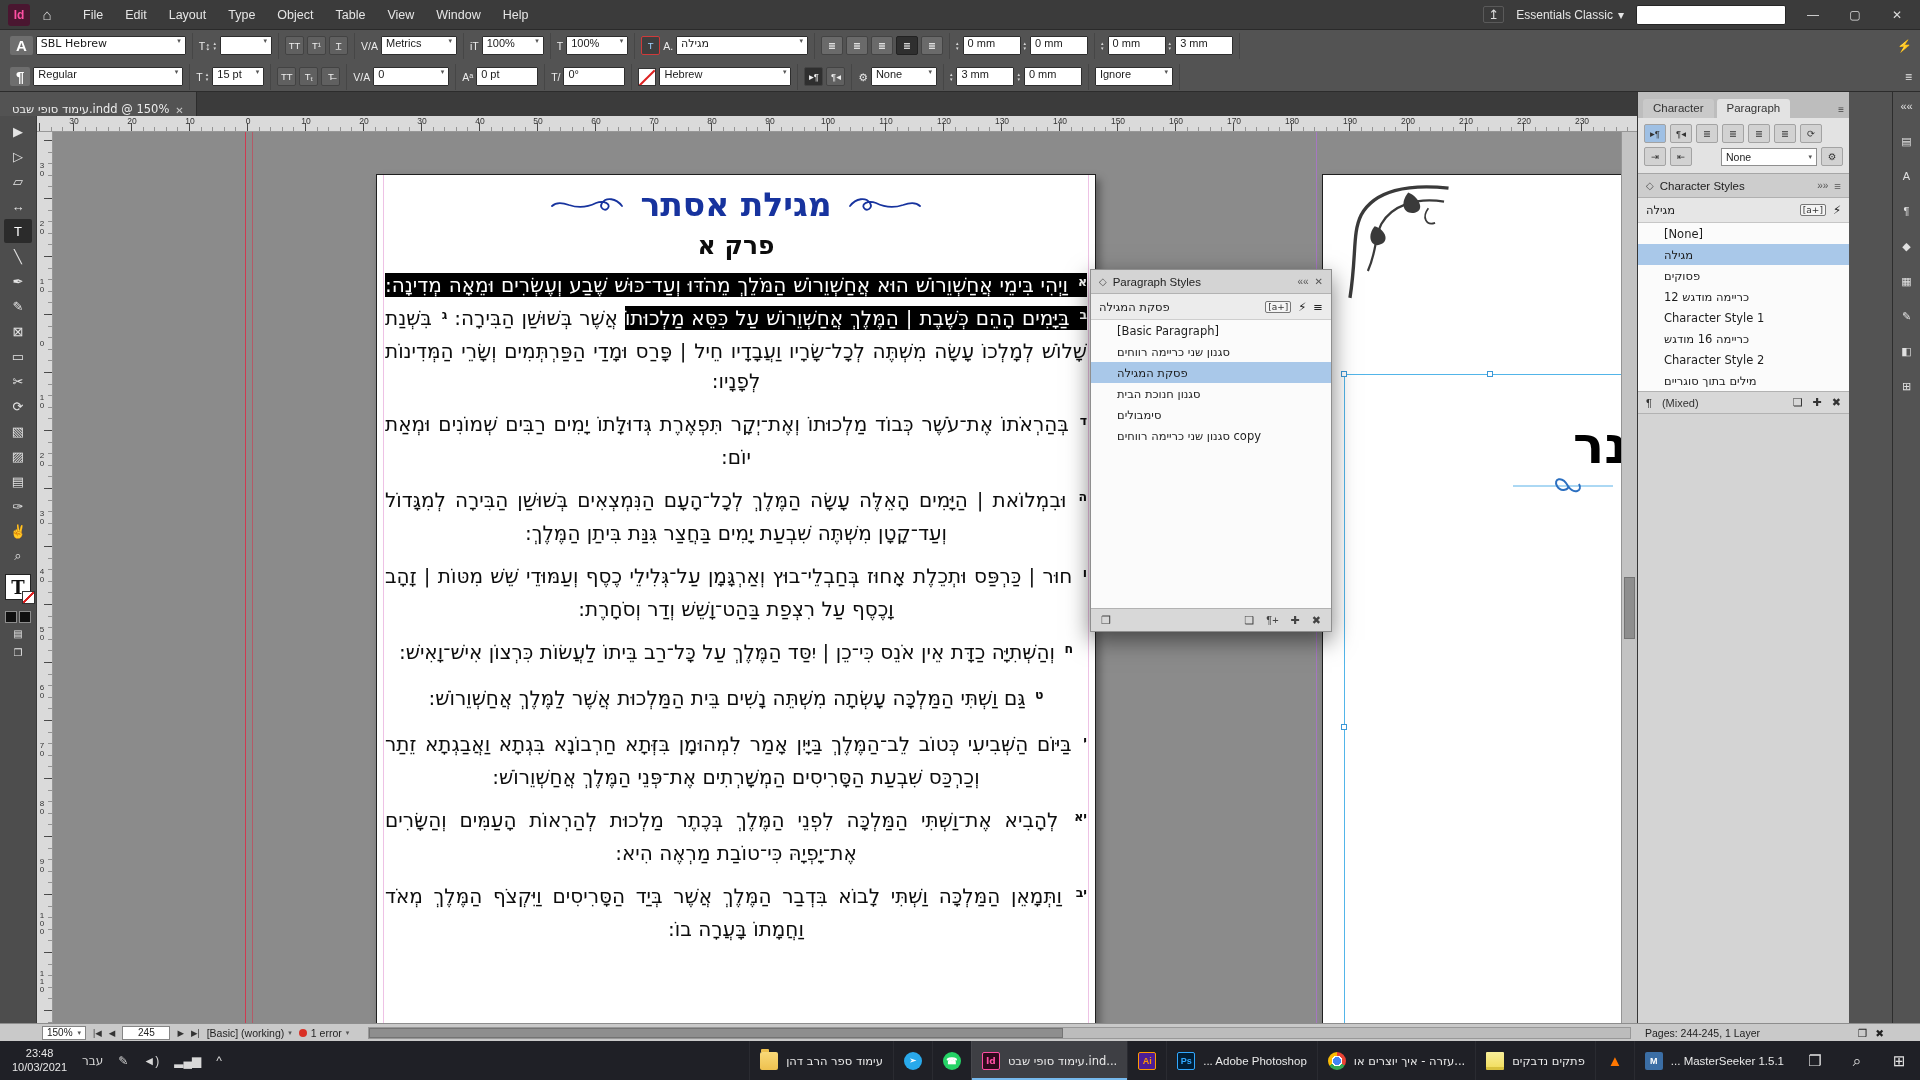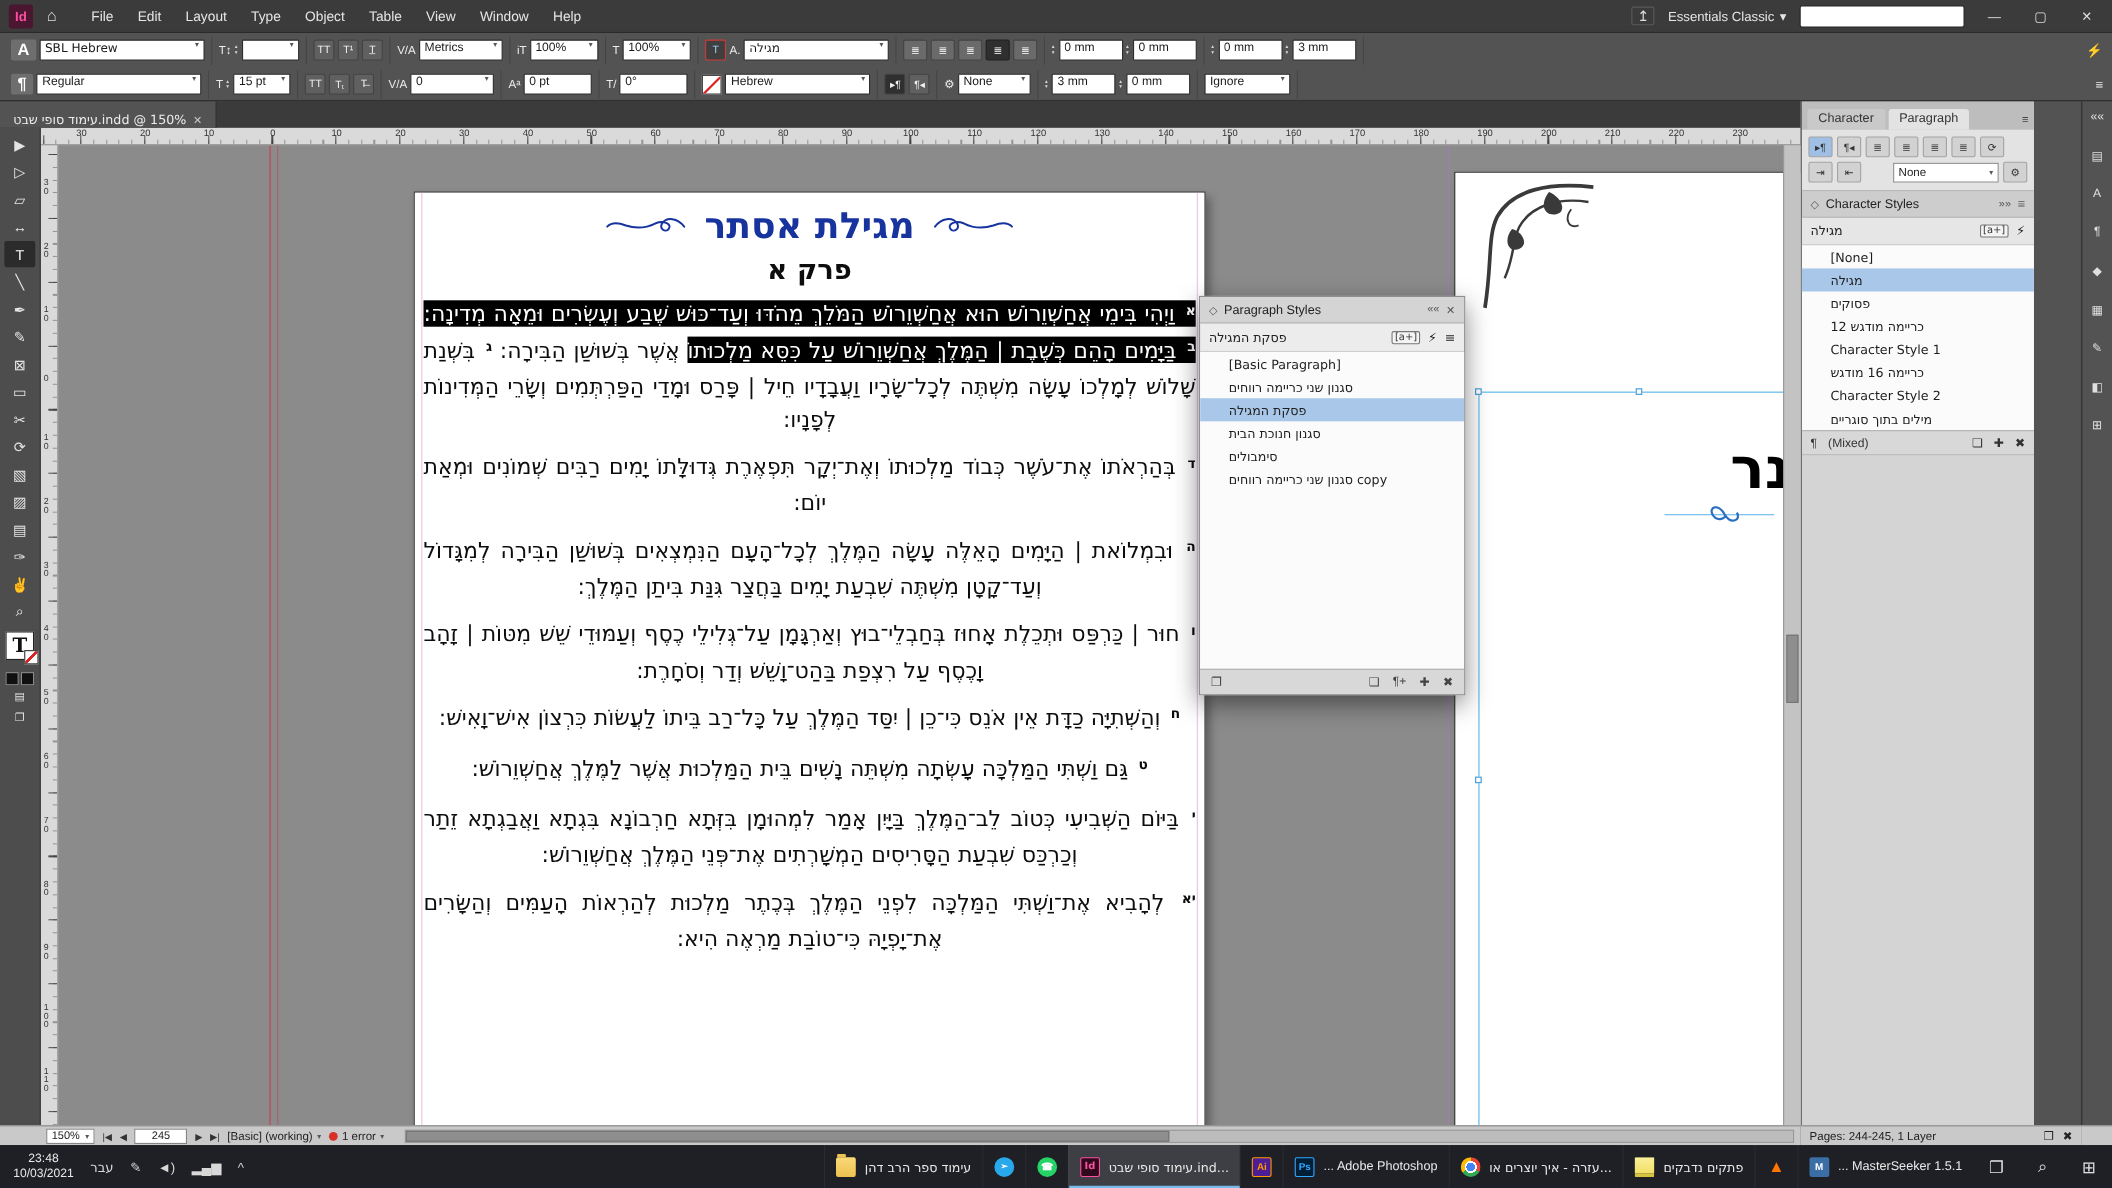--- a/index.html
+++ b/index.html
@@ -63,21 +63,21 @@
     background-size:4px 100%,8px 100%;background-position:right 8px,right 8px;background-repeat:repeat-y}
   .vruler .nums{position:absolute;top:8px;left:0;display:flex;flex-direction:column}
   .vruler .nums span{height:58px;writing-mode:vertical-rl;text-orientation:upright;font-size:8px;color:#333;letter-spacing:-1px;display:flex;align-items:center;width:10px;justify-content:center}
 
   
   .canvas{position:absolute;left:53px;top:132px;width:1584px;height:891px;background:#8b8b8b;overflow:hidden;z-index:1}
   .guide-red{position:absolute;top:0;bottom:0;width:1px;background:#cf3a50}
   .guide-violet{position:absolute;top:0;bottom:0;width:1px;background:#b06fd8;opacity:.7}
   .page{position:absolute;background:#fff;border:1px solid #1f1f1f;box-shadow:4px 5px 8px rgba(0,0,0,.35)}
   .page-left{left:323px;top:42px;width:720px;height:870px}
-  .page-right{left:1269px;top:24px;width:380px;height:870px}
+  .page-right{left:1269px;top:42px;width:380px;height:870px}
   .mguide{position:absolute;background:#e08fd0;opacity:.55}
 
   
   .megilla{direction:rtl;padding:10px 8px 0;height:100%;overflow:hidden}
   .m-title{display:flex;align-items:center;justify-content:center;gap:16px;color:#17339e;margin-top:2px}
   .m-title .t{font-family:"DejaVu Sans",sans-serif;font-weight:bold;font-size:33px;line-height:36px}
   .m-chapter{text-align:center;font-family:"DejaVu Sans",sans-serif;font-weight:bold;font-size:25px;color:#0d0d0d;margin-top:8px}
   .m-body{margin-top:10px;font-family:"DejaVu Sans",sans-serif;font-size:20px;line-height:30px;color:#0d0d0d;text-align:justify;text-align-last:center}
   .m-p{margin-bottom:13px}
   .vnum{font-size:12.5px;position:relative;top:-6px;font-weight:bold;margin-left:3px}
@@ -576,20 +576,21 @@
 
 
             <p class="m-p"><span class="vnum">ח</span> <span>וְהַשְּׁתִיָּה כַדָּת אֵין אֹנֵס כִּי־כֵן | יִסַּד הַמֶּלֶךְ עַל כָּל־רַב בֵּיתוֹ לַעֲשׂוֹת כִּרְצוֹן אִישׁ־וָאִישׁ:</span></p>
 
             <p class="m-p"><span class="vnum">ט</span> <span>גַּם וַשְׁתִּי הַמַּלְכָּה עָשְׂתָה מִשְׁתֵּה נָשִׁים בֵּית הַמַּלְכוּת אֲשֶׁר לַמֶּלֶךְ אֲחַשְׁוֵרוֹשׁ:</span></p>
 
             <p class="m-p"><span class="vnum">י</span> <span>בַּיּוֹם הַשְּׁבִיעִי כְּטוֹב לֵב־הַמֶּלֶךְ בַּיָּיִן אָמַר לִמְהוּמָן בִּזְּתָא חַרְבוֹנָא בִּגְתָא וַאֲבַגְתָא זֵתַר וְכַרְכַּס שִׁבְעַת הַסָּרִיסִים הַמְשָׁרְתִים אֶת־פְּנֵי הַמֶּלֶךְ אֲחַשְׁוֵרוֹשׁ:</span></p>
 
             <p class="m-p"><span class="vnum">יא</span> <span>לְהָבִיא אֶת־וַשְׁתִּי הַמַּלְכָּה לִפְנֵי הַמֶּלֶךְ בְּכֶתֶר מַלְכוּת לְהַרְאוֹת הָעַמִּים וְהַשָּׂרִים אֶת־יָפְיָהּ כִּי־טוֹבַת מַרְאֶה הִיא:</span></p>
 
+            <p class="m-p"><span class="vnum">יב</span> <span>וַתְּמָאֵן הַמַּלְכָּה וַשְׁתִּי לָבוֹא בִּדְבַר הַמֶּלֶךְ אֲשֶׁר בְּיַד הַסָּרִיסִים וַיִּקְצֹף הַמֶּלֶךְ מְאֹד וַחֲמָתוֹ בָּעֲרָה בוֹ:</span></p>
 
         </div>
       </div>
     </div>
 
     <div class="page page-right">
       <svg class="corner-flourish" width="112" height="132" viewBox="0 0 100 110">
         <path d="M96 6 C60 2 30 8 18 30 C10 46 14 66 8 104" fill="none" stroke="#3a3a3a" stroke-width="3"></path>
         <path d="M92 18 C66 14 45 22 36 38 C30 50 32 62 24 80" fill="none" stroke="#3a3a3a" stroke-width="2"></path>
         <path d="M60 10 C52 20 56 30 66 28 C75 26 70 14 60 10 Z" fill="#3a3a3a"></path>

